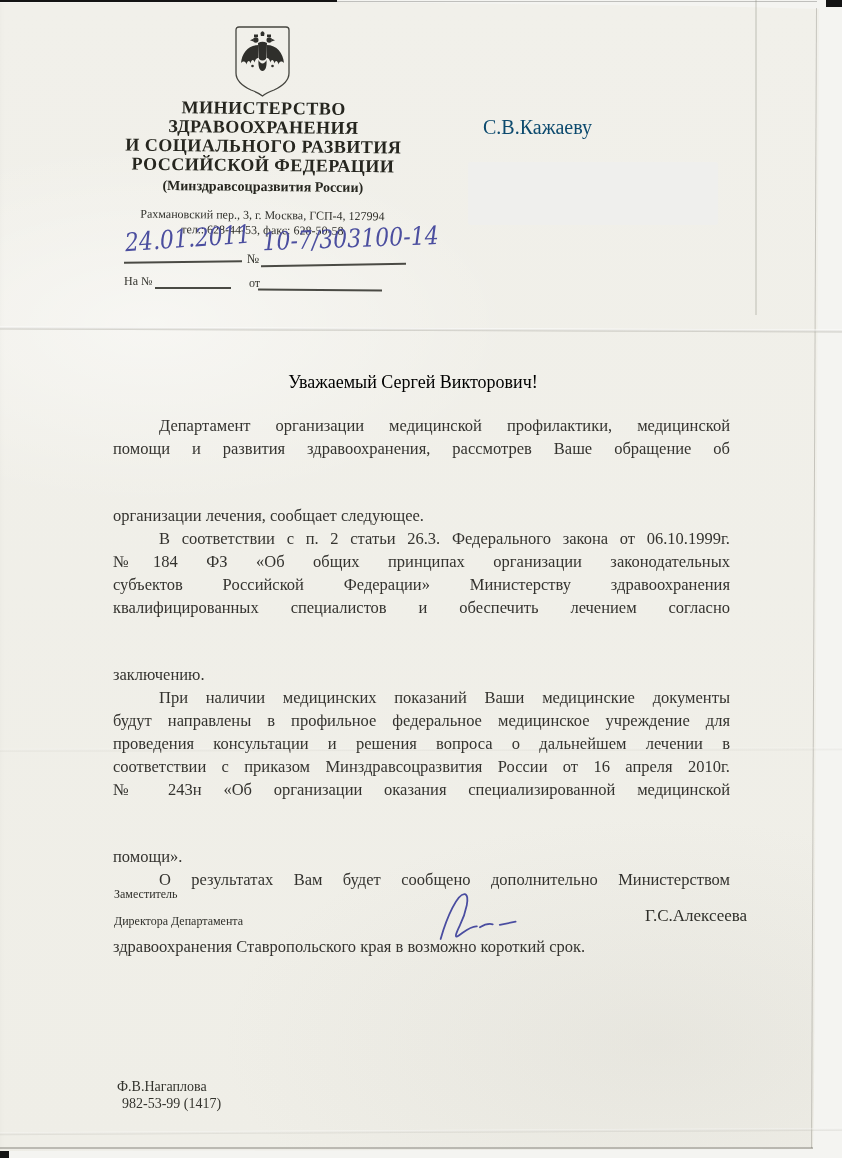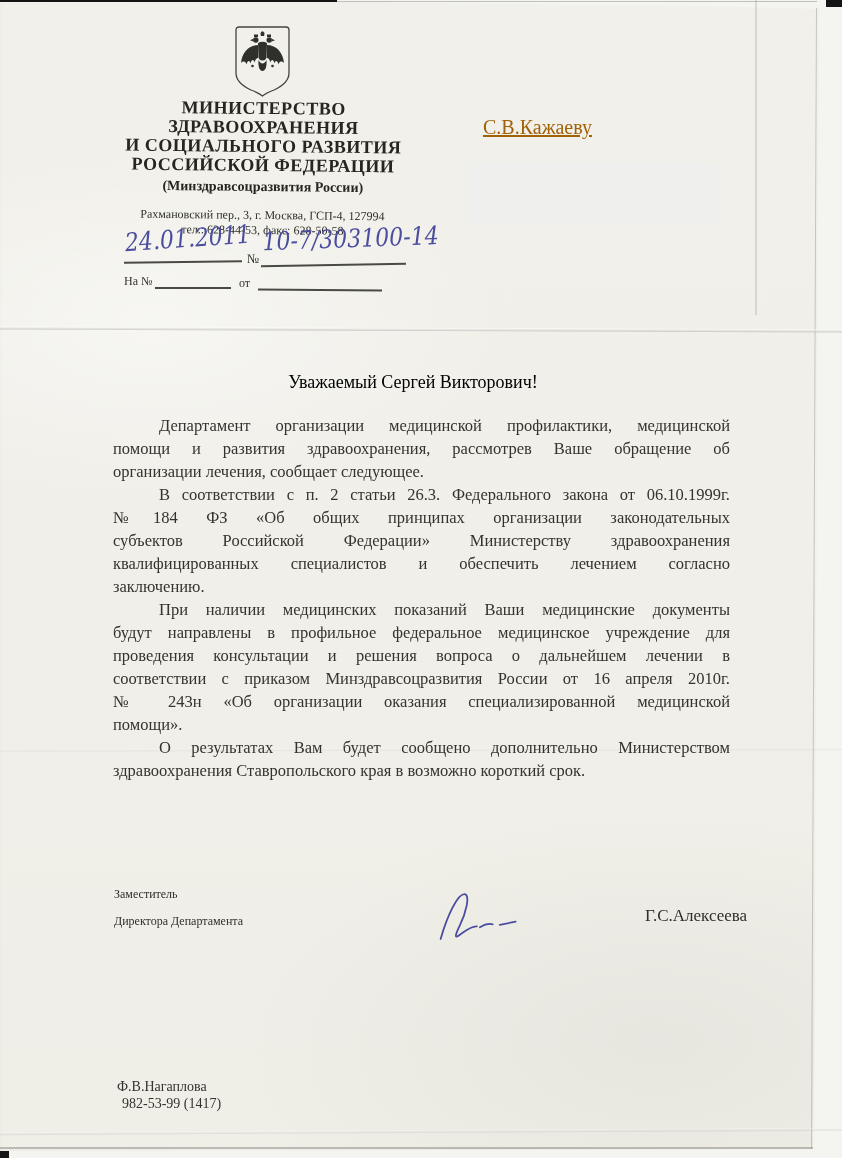--- a/index.html
+++ b/index.html
@@ -27,25 +27,25 @@
   .letterhead{left:98px;top:99px;width:330px;text-align:center;transform:rotate(.6deg);color:#26261f;}
   .lh-title{font-size:18px;line-height:19px;font-weight:bold;letter-spacing:.5px;white-space:nowrap;}
   .lh-sub{font-size:14px;margin-top:4px;font-weight:bold;}
   .lh-addr{font-size:12px;margin-top:13px;color:#30302b;}
   .lh-tel{font-size:12px;color:#30302b;}
   
   .hw{font-style:italic;color:#4b4e9f;font-family:"DejaVu Serif",serif;white-space:nowrap;}
   .refline{background:#4a4a44;height:1.5px;}
   .form-label{font-size:12px;color:#34342e;}
   
-  .addressee{font-size:20px;color:#a16207;text-decoration:underline;}
+  .addressee{font-size:20px;color:#0c4a6e;}
   .salutation{left:113px;top:372px;width:600px;text-align:center;font-size:18px;color:#000000;}
   .bodytext{left:113px;top:414px;width:617px;font-size:16.5px;color:#34332f;}
   .bline{display:block;height:23px;line-height:23px;text-align:justify;text-align-last:justify;white-space:normal;}
-  .bline.last{text-align-last:left;}
+  .bline.last{text-align-last:left;margin-top:44px;}
   .bline.indent{padding-left:46px;}
   
   .sig-pos{font-size:12px;color:#2f2f2a;line-height:27px;}
   .sig-name{font-size:17px;color:#2f2f2a;}
   .footer-line{font-size:14px;color:#33332d;}
   .artifact{background:#141414;}
 </style>
 </head>
 <body>
 
@@ -95,21 +95,21 @@
 <div class="abs addressee" style="left:483px;top:116px;">С.В.Кажаеву</div>
 
 <div class="abs hw" style="left:126px;top:232px;font-size:22px;transform:rotate(-4deg) scaleY(1.15);transform-origin:left bottom;">24.01.2011</div>
 <div class="abs refline" style="left:124px;top:261px;width:118px;transform:rotate(-.8deg);"></div>
 <div class="abs form-label" style="left:247px;top:251px;font-size:13px;">№</div>
 <div class="abs hw" style="left:263px;top:231px;font-size:22px;transform:rotate(-2deg) scaleY(1.15);transform-origin:left bottom;">10-7/303100-14</div>
 <div class="abs refline" style="left:261px;top:264px;width:145px;transform:rotate(-1deg);"></div>
 
 <div class="abs form-label" style="left:124px;top:274px;">На №</div>
 <div class="abs refline" style="left:155px;top:287px;width:76px;"></div>
-<div class="abs form-label" style="left:239px;top:276px;">от</div>
+<div class="abs form-label" style="left:249px;top:276px;">от</div>
 <div class="abs refline" style="left:258px;top:289px;width:124px;transform:rotate(.4deg);"></div>
 
 <div class="abs salutation">Уважаемый Сергей Викторович!</div>
 
 <div class="abs bodytext">
   <span class="bline indent">Департамент организации медицинской профилактики, медицинской</span>
   <span class="bline">помощи и развития здравоохранения, рассмотрев Ваше обращение об</span>
   <span class="bline last">организации лечения, сообщает следующее.</span>
 
   <span class="bline indent">В соответствии с п. 2 статьи 26.3. Федерального закона от 06.10.1999г.</span>

